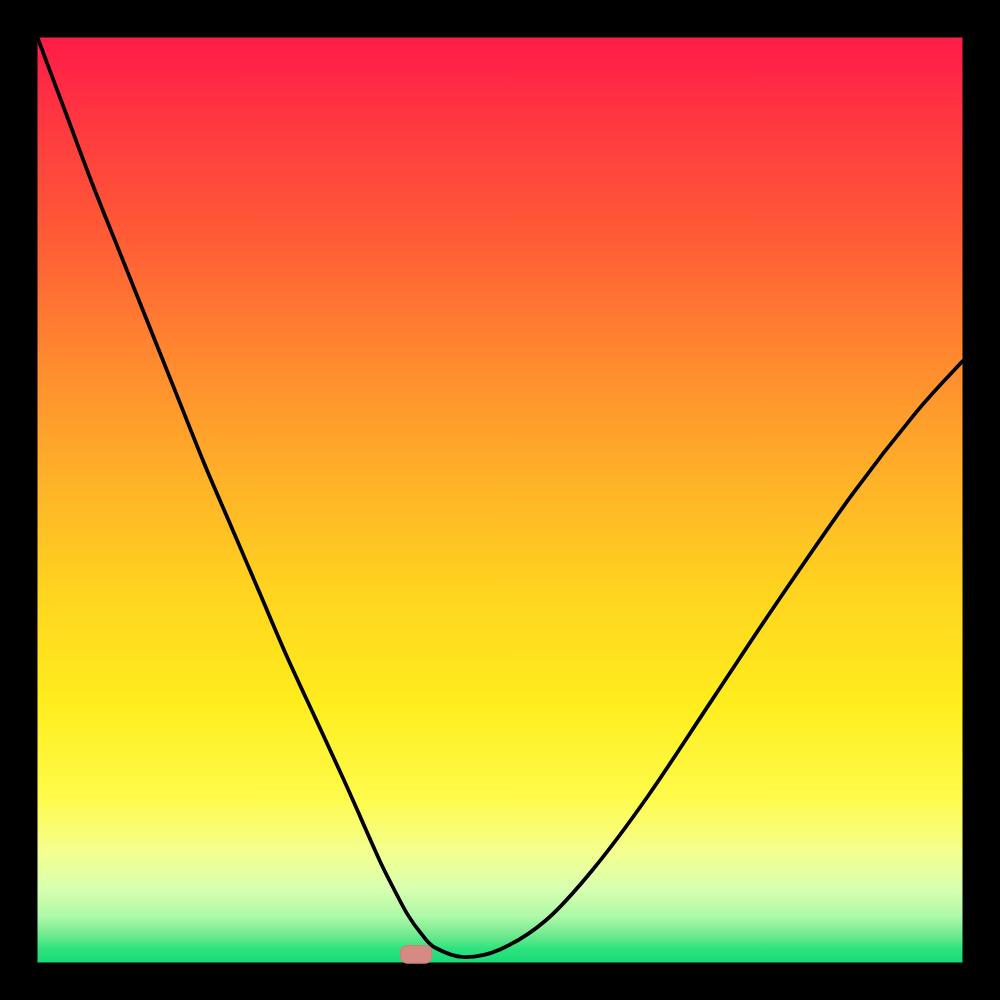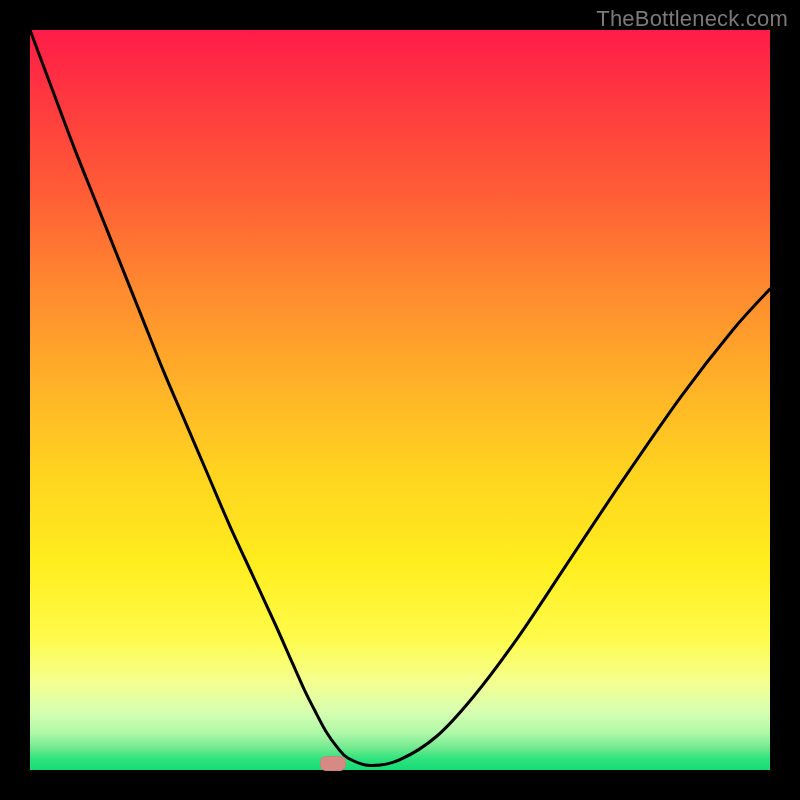--- a/index.html
+++ b/index.html
@@ -65,21 +65,20 @@
     height: 15px;
     border-radius: 6px;
     background: #d58b83;
     box-shadow: inset 0 0 0 1px rgba(0,0,0,0.05);
   }
 </style>
 </head>
 <body>
 
 <div class="frame">
-  <div class="watermark">TheBottleneck.com</div>
 
   <div class="plot-area">
     <svg class="curve" viewBox="0 0 740 740" preserveAspectRatio="none">
       <path id="curve-path" d="M 0.0 0.0 C 3.7 9.9, 14.8 39.5, 22.2 59.2 C 29.6 78.9, 37.0 99.3, 44.4 118.4 C 51.8 137.5, 59.2 155.4, 66.6 173.9 C 74.0 192.4, 81.4 210.9, 88.8 229.4 C 96.2 247.9, 103.6 266.4, 111.0 284.9 C 118.4 303.4, 125.8 322.5, 133.2 340.4 C 140.6 358.3, 148.0 374.9, 155.4 392.2 C 162.8 409.5, 170.2 426.7, 177.6 444.0 C 185.0 461.3, 192.4 479.1, 199.8 495.8 C 207.2 512.4, 214.6 527.9, 222.0 543.9 C 229.4 559.9, 238.0 578.4, 244.2 592.0 C 250.4 605.6, 254.1 614.2, 259.0 625.3 C 263.9 636.4, 269.5 649.4, 273.8 658.6 C 278.1 667.9, 281.2 673.6, 284.9 680.8 C 288.6 688.0, 292.3 695.5, 296.0 701.5 C 299.7 707.6, 303.4 712.6, 307.1 717.1 C 310.8 721.5, 312.6 725.1, 318.2 728.2 C 323.8 731.2, 331.8 735.3, 340.4 735.6 C 349.0 735.8, 358.9 734.6, 370.0 729.6 C 381.1 724.7, 394.7 716.6, 407.0 706.0 C 419.3 695.4, 430.4 682.5, 444.0 666.0 C 457.6 649.5, 472.4 629.6, 488.4 606.8 C 504.4 584.0, 522.9 555.0, 540.2 529.1 C 557.5 503.2, 573.5 478.5, 592.0 451.4 C 610.5 424.3, 632.7 391.6, 651.2 366.3 C 669.7 341.0, 688.2 317.6, 703.0 299.7 C 717.8 281.8, 733.8 265.8, 740.0 259.0" fill="none" stroke="#000" stroke-width="3" stroke-linecap="round" stroke-linejoin="round"></path>
     </svg>
     <div class="marker" id="min-marker" style="left: 290px; top: 726px; background: rgb(213, 139, 131);"></div>
   </div>
 </div>
 
 </body></html>

